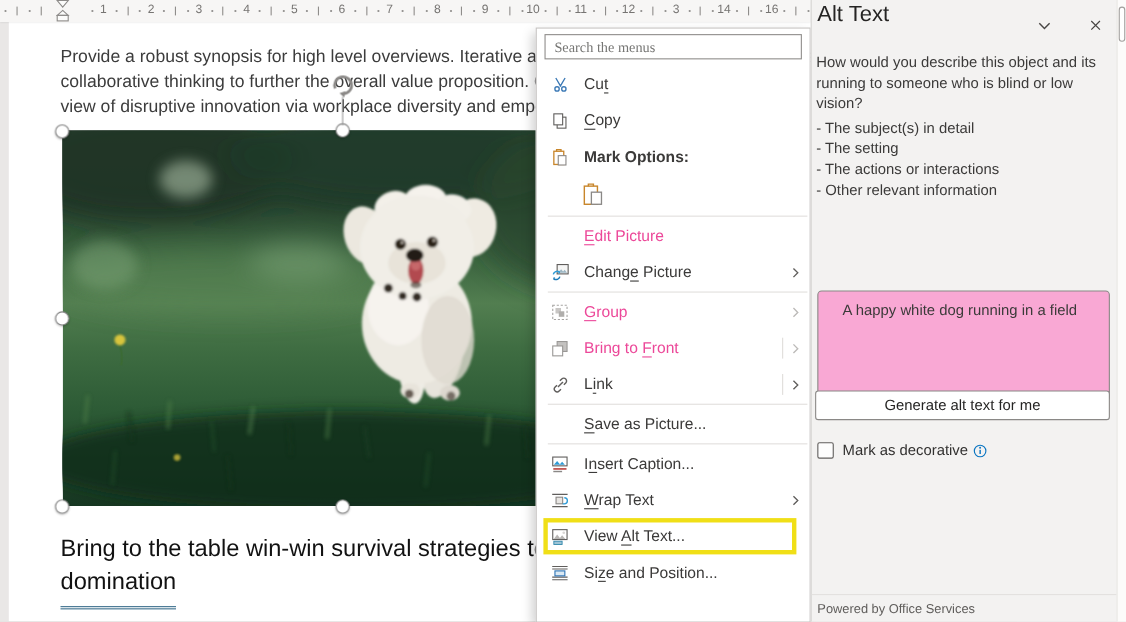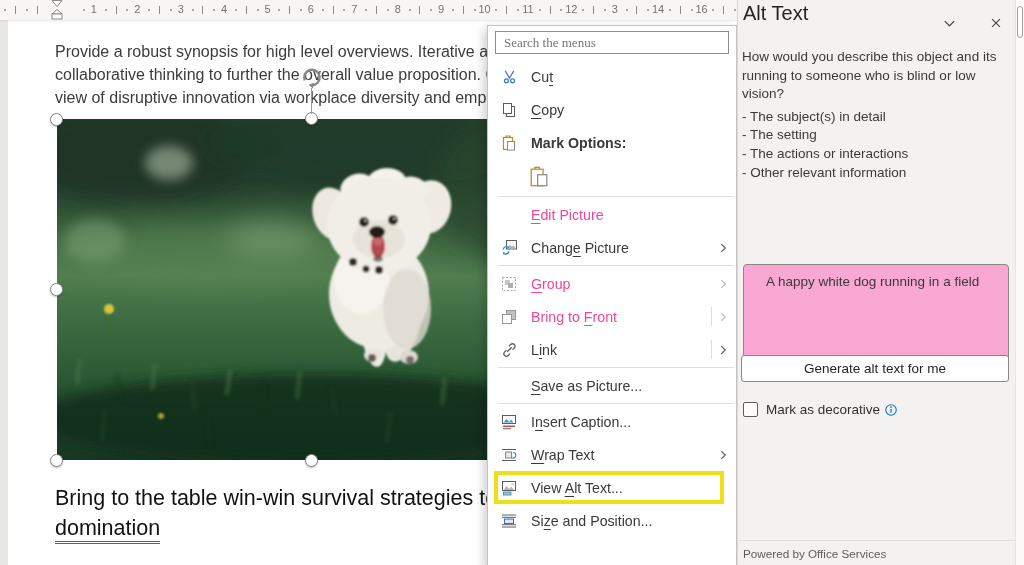--- a/index.html
+++ b/index.html
@@ -11,21 +11,21 @@
            box-shadow:0 1px 2px rgba(0,0,0,.10); z-index:2; }
   .ruler-num { position:absolute; top:3px; font-size:11px; color:#767472; transform:translateX(-50%); }
   .tick-dot { position:absolute; top:9px; width:2px; height:2px; background:#8f8d8b; border-radius:50%; }
   .tick-bar { position:absolute; top:6px; width:1px; height:8px; background:#8f8d8b; }
   #indent-marker { position:absolute; left:48px; top:0; z-index:3; }
 
   
   #page { position:absolute; left:8px; top:20px; width:729px; height:545px; background:#fff; overflow:hidden; }
   #para { position:absolute; left:47px; top:20px; font-size:16px; line-height:23px; color:#3c3c3c; white-space:nowrap; }
   #heading { position:absolute; left:47px; top:463px; font-size:21.5px; line-height:30px; color:#121212; white-space:nowrap; font-weight:500; }
-  .dbl-underline { border-bottom:3px double #3b6e8c; padding-bottom:1px; }
+  .dbl-underline { border-bottom:3px double #3b6e8c; padding-bottom:11px; }
 
   #docimg { position:absolute; left:49px; top:99px; width:510px; height:341px; }
 
   .handle { position:absolute; width:13px; height:13px; background:#fff; border:1.5px solid #868686;
             border-radius:50%; box-shadow:0 1px 2px rgba(0,0,0,.25); z-index:5; }
   #rotate-line { position:absolute; left:303px; top:68px; width:1px; height:26px; background:#9a9a9a; z-index:5; }
   #rotate-handle { position:absolute; left:290px; top:44px; z-index:5; }
 
   
   #menu { position:absolute; left:487px; top:25px; width:250px; height:541px; background:#fff;

